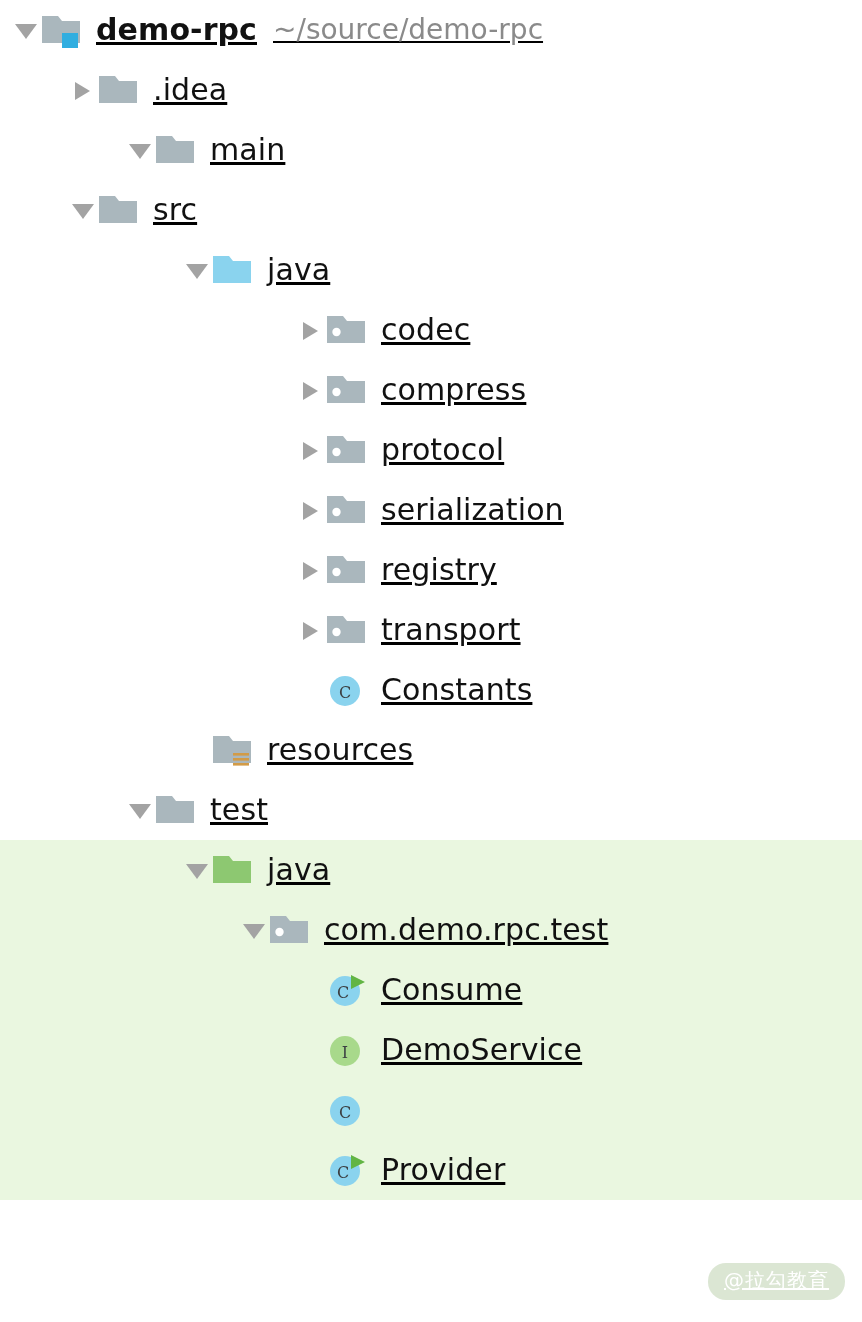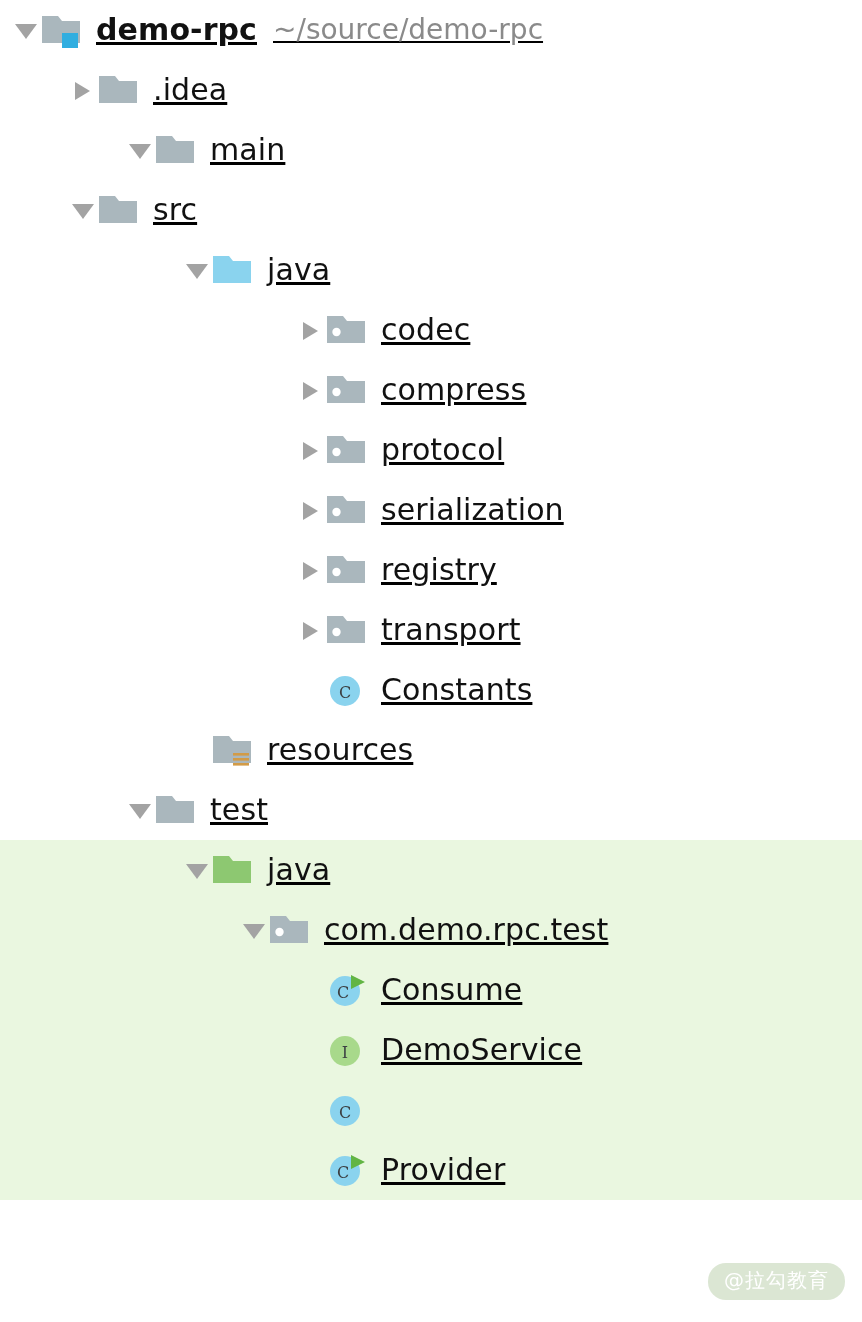--- a/index.html
+++ b/index.html
@@ -94,20 +94,21 @@
     right: 17px;
     bottom: 22px;
     background: rgba(190, 210, 175, 0.55);
     color: #ffffff;
     border-radius: 18px;
     padding: 6px 16px 8px 16px;
     font-size: 20px;
     letter-spacing: 1px;
     line-height: 1.15;
     user-select: none;
+    text-decoration: underline;
   }
 </style>
 </head>
 <body style="background: rgb(255, 255, 255);">
 
 <div id="tree">
     <div class="row">
       <span class="indent" style="width: 8px;"></span>
       <span class="twisty expanded">
         <i></i>

